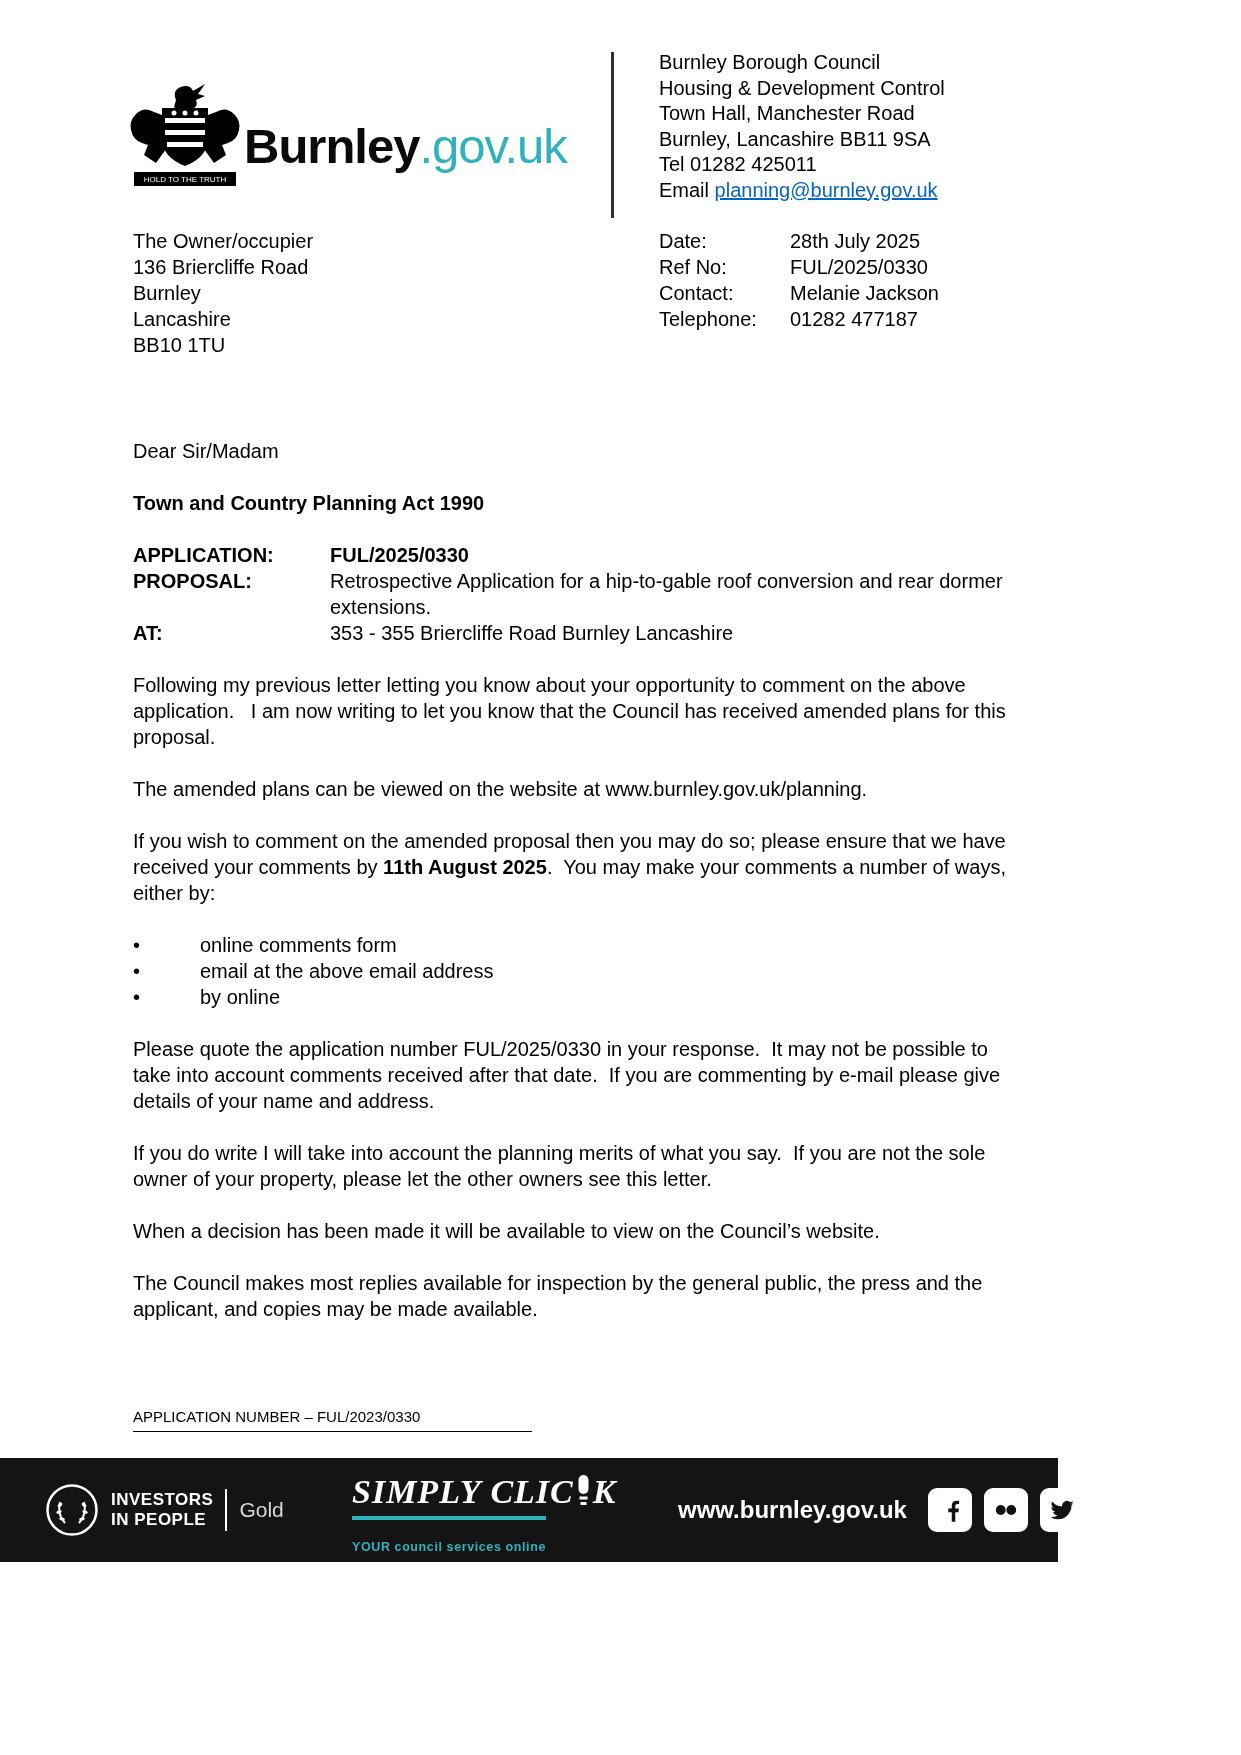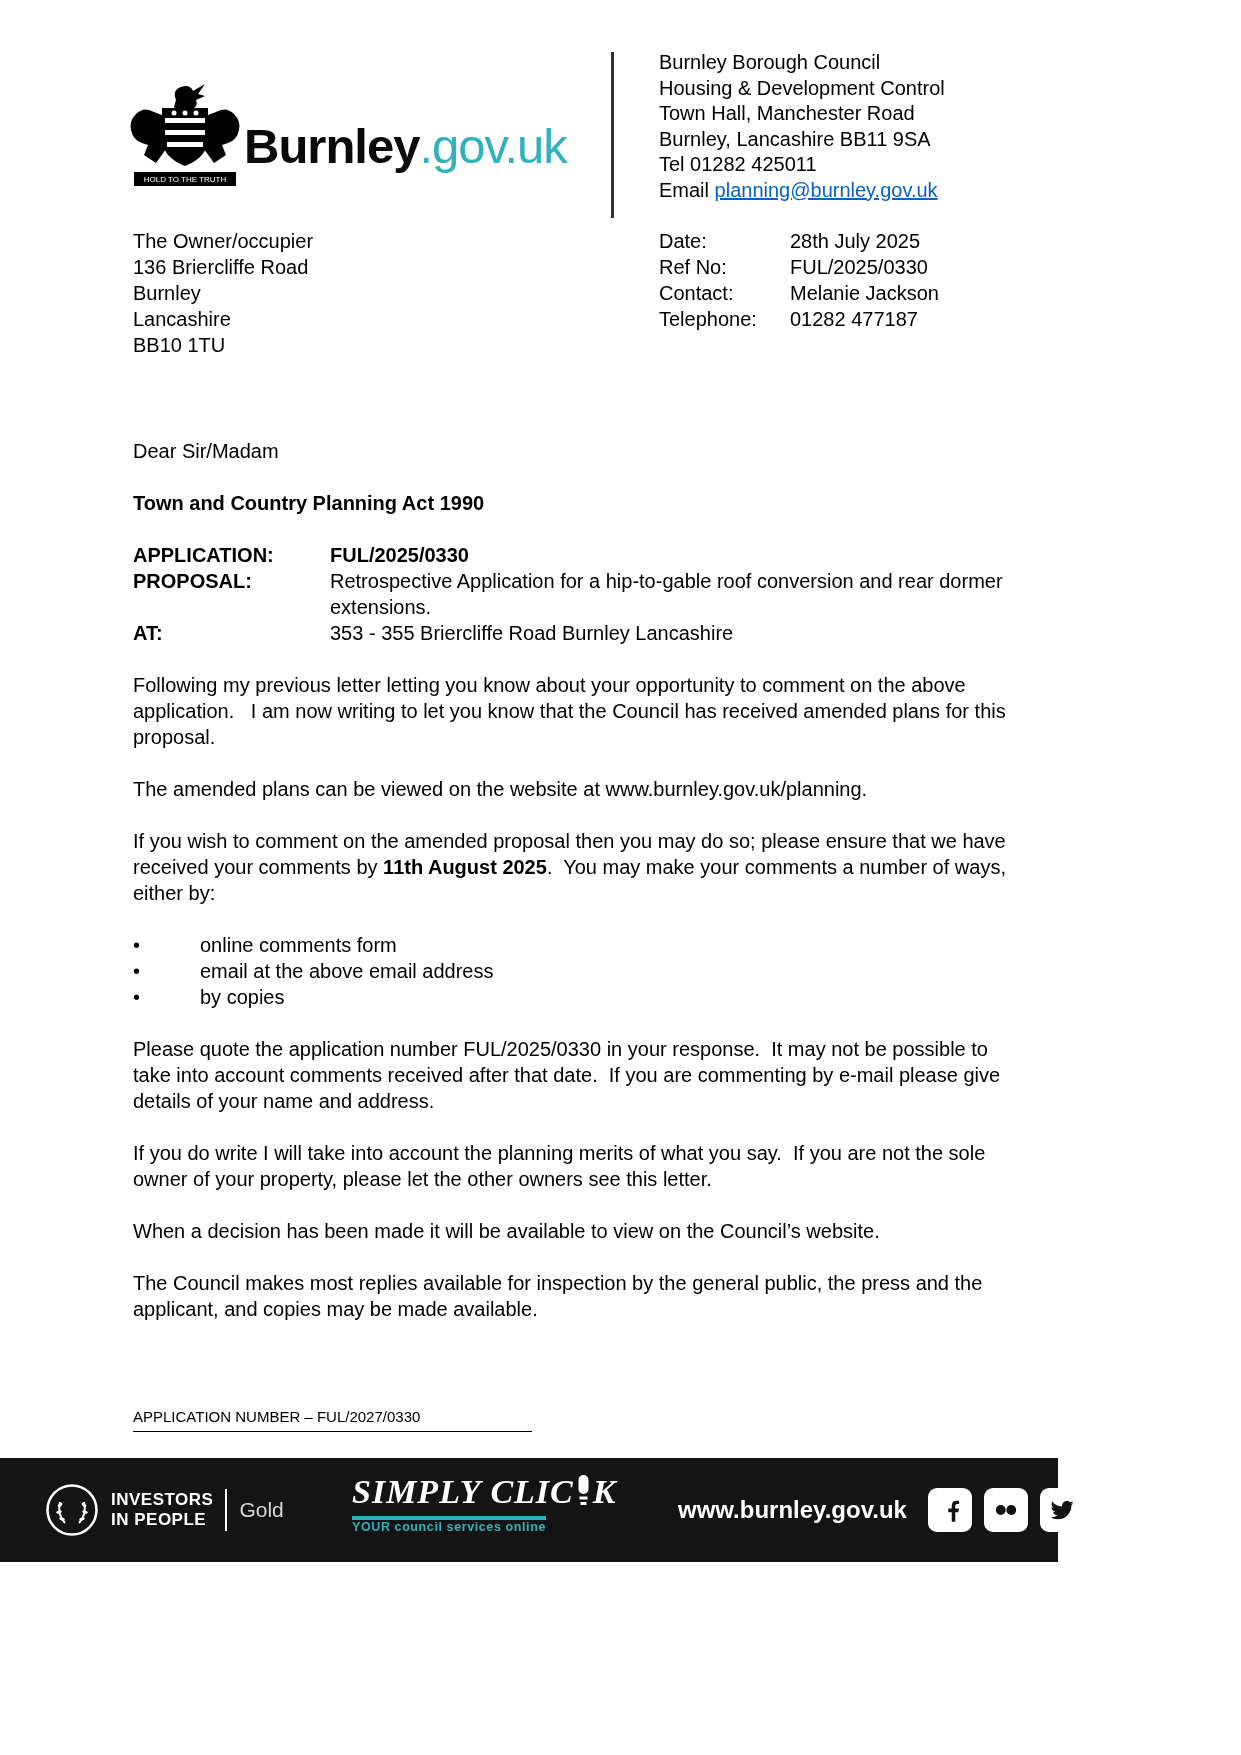--- a/index.html
+++ b/index.html
@@ -40,21 +40,21 @@
   .iip { position:absolute; left:45px; top:0; height:104px; display:flex; align-items:center; }
   .iip-text { margin-left:12px; color:#fff; font-weight:800; font-size:17px; line-height:20px; letter-spacing:0.5px; }
   .iip-divider { width:2px; height:42px; background:#ffffff; margin:0 12px; }
   .iip-award { color:#d8d8d8; font-size:21px; }
 
   .simplyclick { position:absolute; left:352px; top:13px; }
   .sc-main { display:flex; align-items:flex-end; color:#fff; font-size:34px; font-weight:900; font-style:italic; letter-spacing:1px; white-space:nowrap;font-family:Liberation Serif, serif; }
   .sc-word1 { margin-right:9px; font-weight:700; }
   .sc-bulb { position:relative; top:4px; margin:0 2px; }
   .sc-tagline { margin-top:5px; width:max-content; color:var(--teal); font-size:12.5px; font-weight:bold;
-                letter-spacing:0.6px; border-top:4px solid var(--teal); padding-top:0; }
+                letter-spacing:0.6px; border-top:4px solid var(--teal); padding-top:20px; }
 
   .website { position:absolute; left:678px; top:50%; transform:translateY(-50%);
              color:#fff; font-size:24px; font-weight:bold; }
   .social { position:absolute; left:928px; top:50%; transform:translateY(-50%); display:flex; gap:12px; }
   .social-tile { width:44px; height:44px; background:#fff; border-radius:9px;
                  display:flex; align-items:center; justify-content:center; }
 </style>
 </head>
 <body>
 
@@ -137,31 +137,31 @@
       <div class="bullet-row">
         <span>•</span>
         <span>online comments form</span>
       </div>
       <div class="bullet-row">
         <span>•</span>
         <span>email at the above email address</span>
       </div>
       <div class="bullet-row">
         <span>•</span>
-        <span>by copies</span>
+        <span>by online</span>
       </div>
     </div>
 
     <div class="para">Please quote the application number FUL/2025/0330 in your response.  It may not be possible to take into account comments received after that date.  If you are commenting by e-mail please give details of your name and address.</div>
     <div class="para">If you do write I will take into account the planning merits of what you say.  If you are not the sole owner of your property, please let the other owners see this letter.</div>
     <div class="para">When a decision has been made it will be available to view on the Council’s website.</div>
     <div class="para">The Council makes most replies available for inspection by the general public, the press and the applicant, and copies may be made available.</div>
   </div>
 
-  <div class="app-ref-bottom">APPLICATION NUMBER – FUL/2027/0330</div>
+  <div class="app-ref-bottom">APPLICATION NUMBER – FUL/2023/0330</div>
 
   <div class="footer-bar">
 
     <div class="iip">
       <svg width="54" height="54" viewBox="0 0 54 54">
         <circle cx="27" cy="27" r="24.5" fill="none" stroke="#fff" stroke-width="2.5"></circle>
         <g stroke="#fff" stroke-width="2" fill="none">
           <path d="M20 40 Q12 32 15 19"></path>
           <path d="M34 40 Q42 32 39 19"></path>
         </g>

